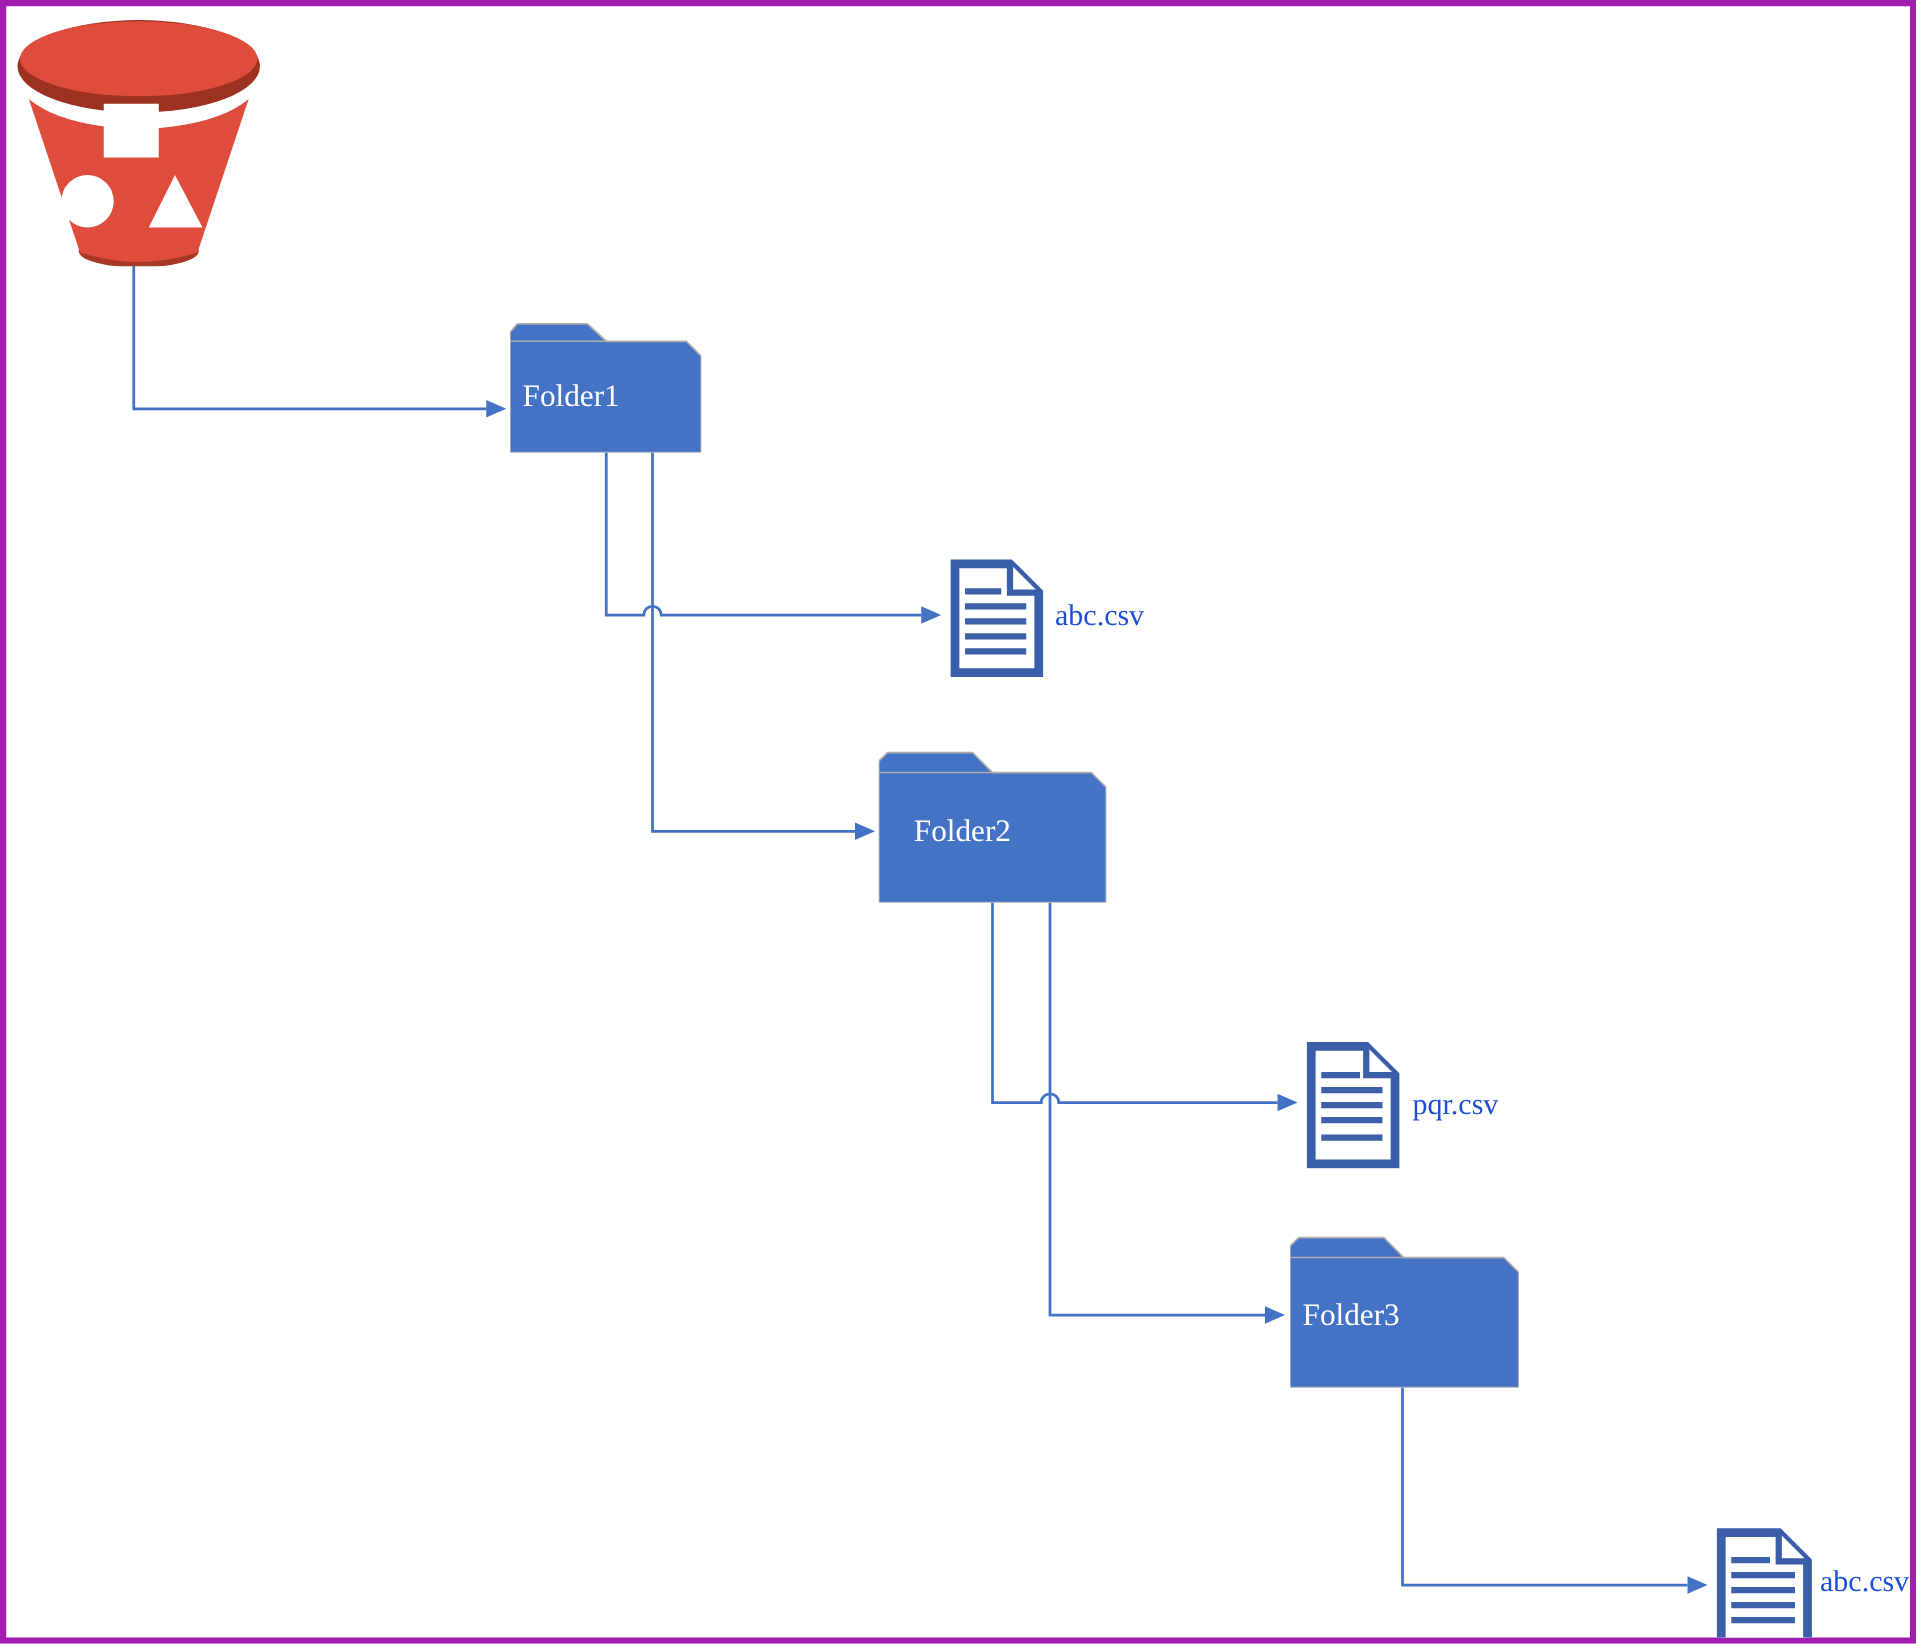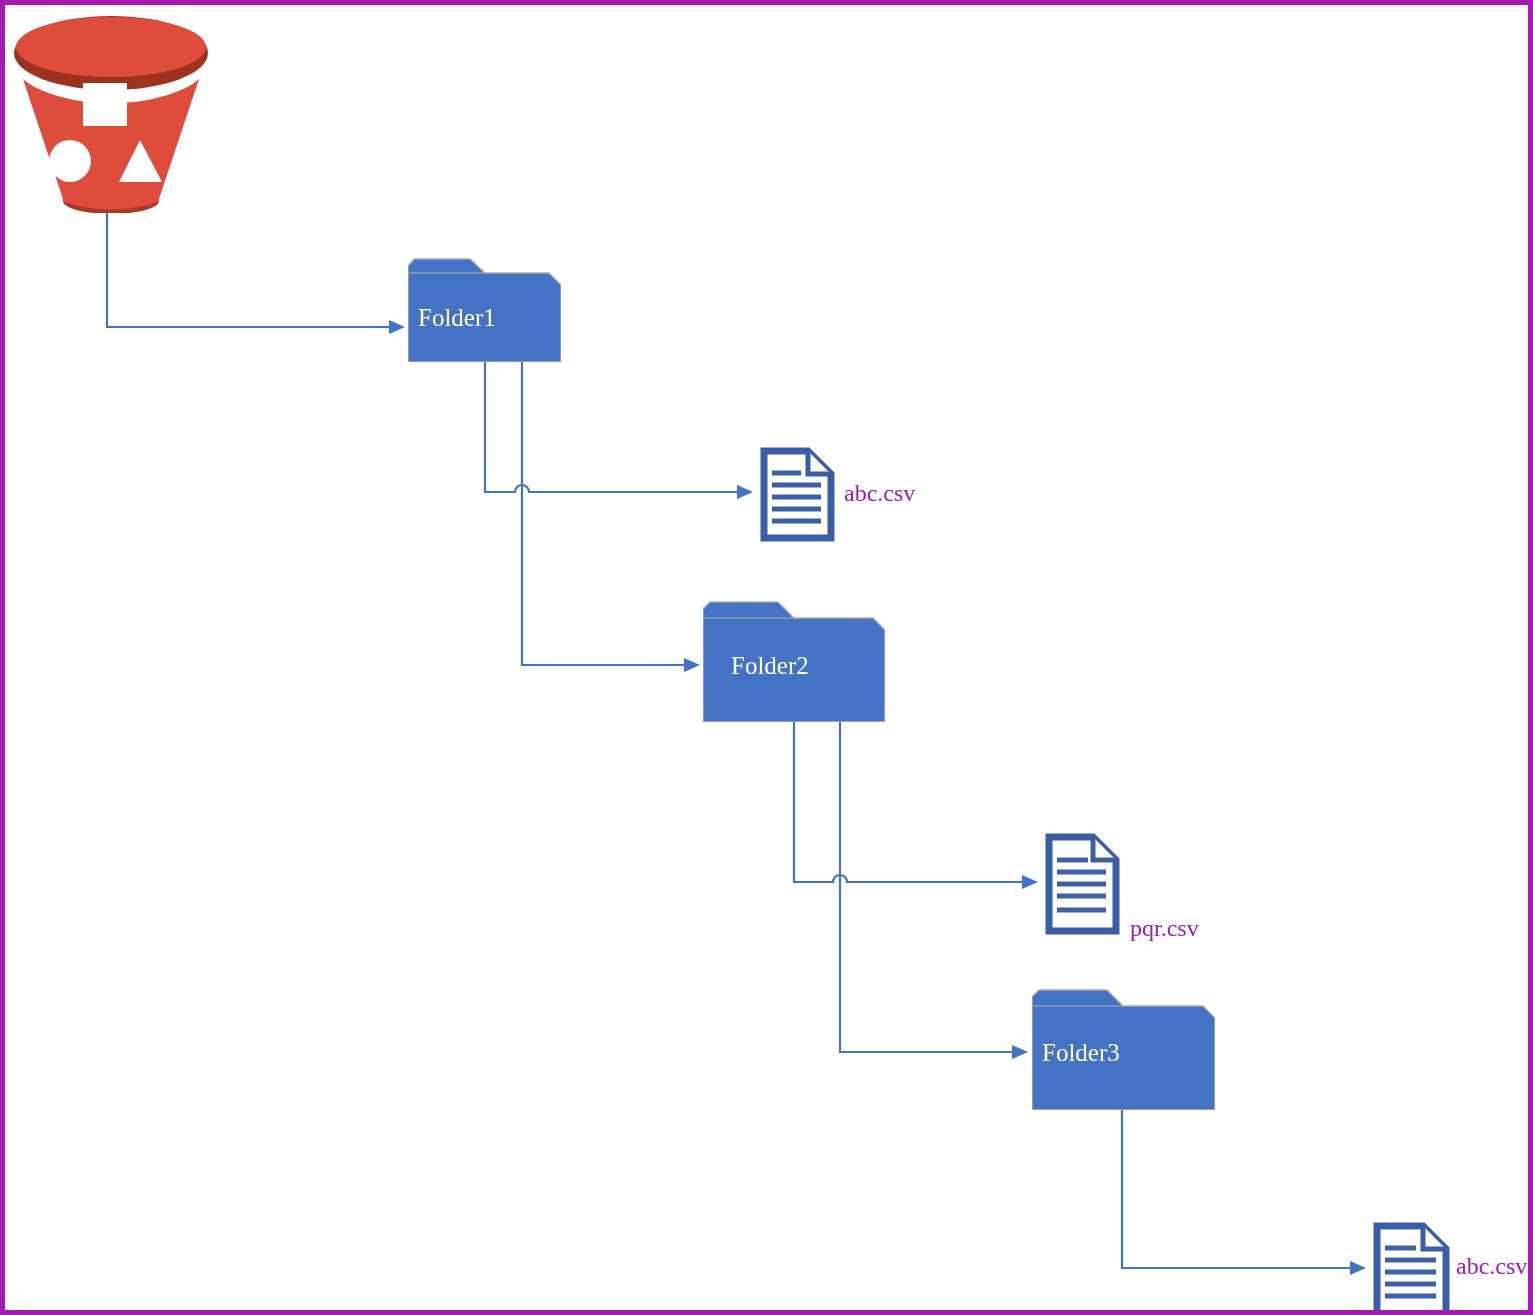--- a/index.html
+++ b/index.html
@@ -32,21 +32,21 @@
     color: #ffffff;
     font-size: 25px;
     white-space: nowrap;
   }
 
   .file-node { position: absolute; }
   .file-node svg { display: block; }
 
   .file-label {
     position: absolute;
-    color: #a21caf;
+    color: #1d4ed8;
     font-size: 24px;
     white-space: nowrap;
   }
 
   .bucket-node { position: absolute; }
 </style>
 </head>
 <body>
 
 <div class="canvas">
@@ -132,21 +132,21 @@
       <path d="M51 4 L51 27 L74 27" fill="#FFFFFF" stroke="#3A5EA8" stroke-width="5"></path>
       <g stroke="#3C61AA" stroke-width="5" fill="none">
         <path d="M15 27 L46 27"></path>
         <path d="M15 39 L64 39"></path>
         <path d="M15 51 L64 51"></path>
         <path d="M15 63 L64 63"></path>
         <path d="M15 77 L64 77"></path>
       </g>
     </svg>
   </div>
-  <div class="file-label node" style="left:1125px; top:910px;">pqr.csv</div>
+  <div class="file-label node" style="left:1125px; top:866px;">pqr.csv</div>
 
   <div class="folder-node node" style="left:1027px; top:983px; width:183px; height:122px;">
     <svg width="183" height="122" viewBox="0 0 183 122" xmlns="http://www.w3.org/2000/svg">
       <path d="M0 122 L0 9 L7 2 L75 2 L91 18 L171 18 L183 30 L183 122 Z" fill="#4472C4" stroke="#ADADAD" stroke-width="1.4"></path>
       <path d="M0 18 L91 18" stroke="#ADADAD" stroke-width="1.2" fill="none"></path>
     </svg>
     <div class="folder-label" style="top:51px;">Folder3</div>
   </div>
 
   <div class="file-node node" style="left:1365px; top:1217px; width:80px; height:98px;">

